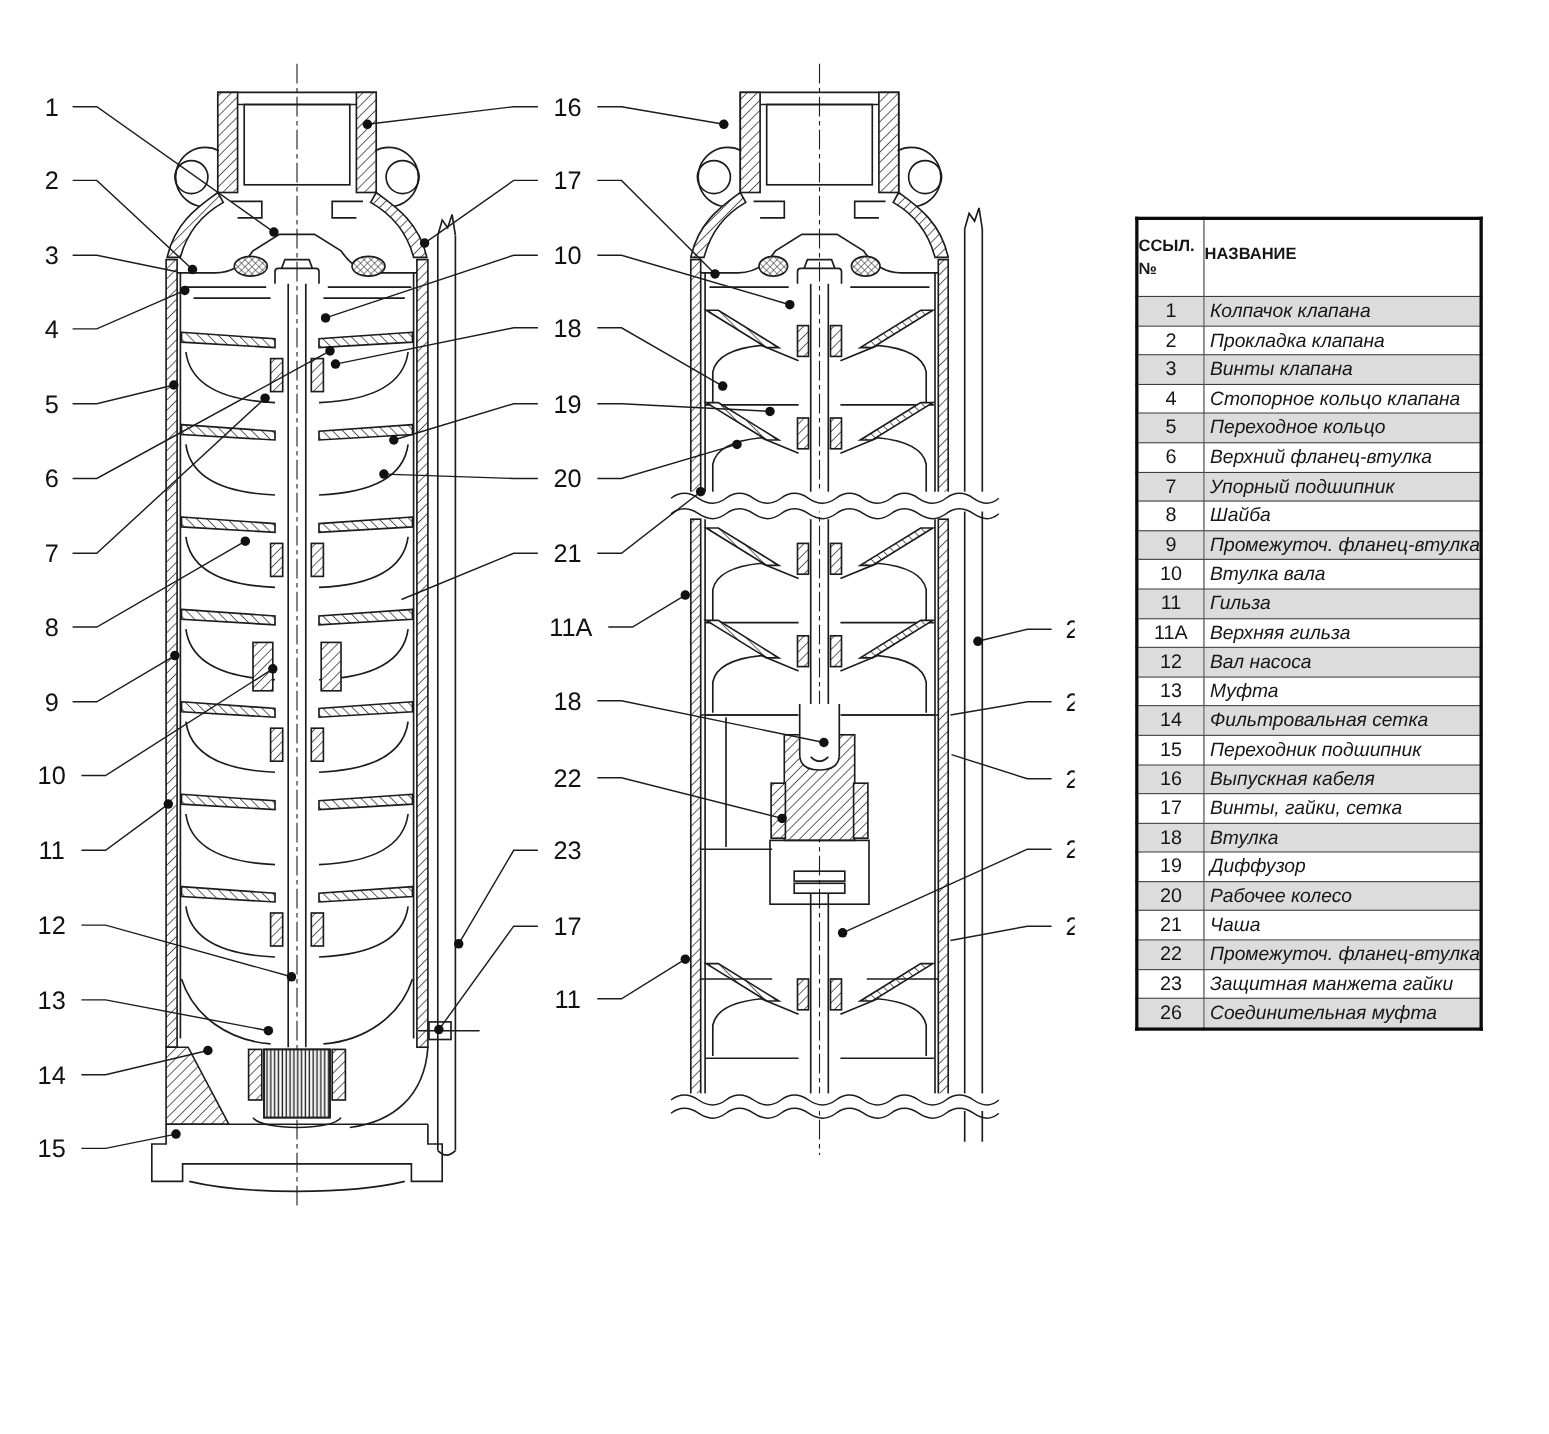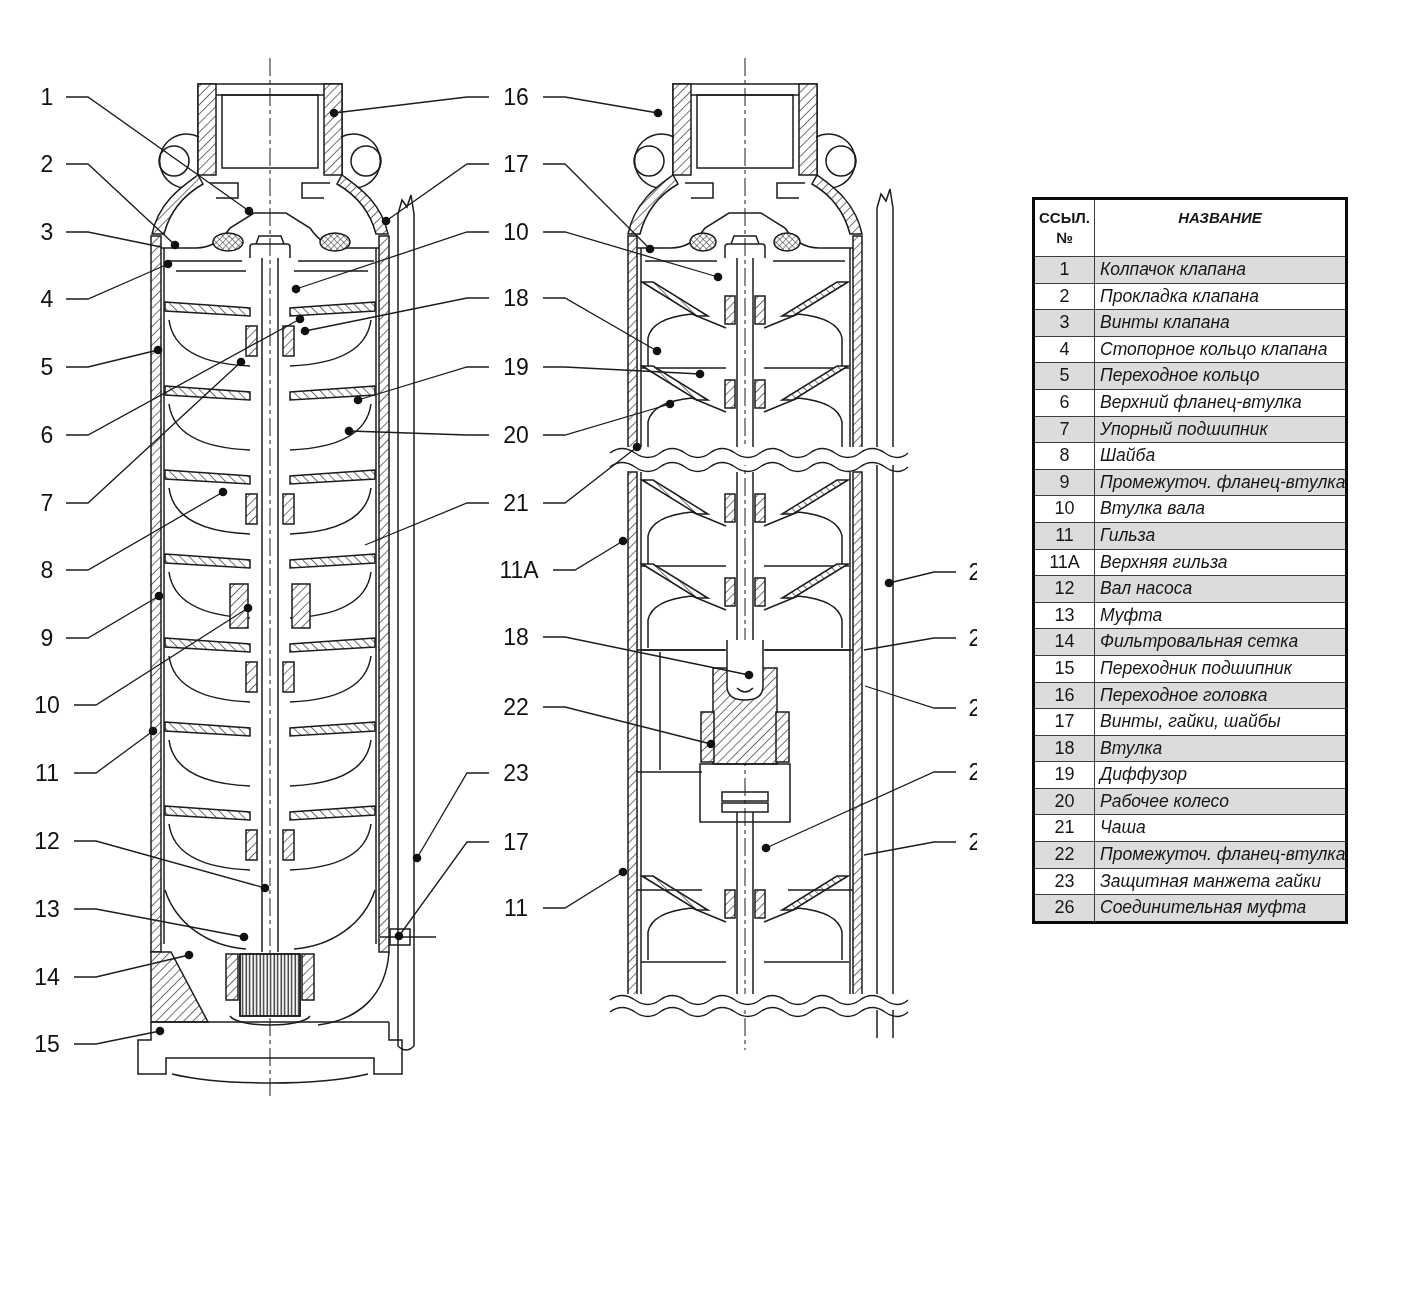--- a/index.html
+++ b/index.html
@@ -9,22 +9,22 @@
   .lbl{font-family:"Liberation Sans",sans-serif;font-size:23px;fill:#111;}
   .leader{stroke:#1c1c1c;stroke-width:1.3;fill:none;}
   .dot{fill:#111;stroke:none;}
 
   .parts-table{position:absolute;left:1032px;top:197px;width:316px;}
   .parts-table table{width:100%;border-collapse:collapse;table-layout:fixed;
         border:3px solid #0a0a0a;font-family:"Liberation Sans",sans-serif;
         font-size:17.5px;color:#161616;}
   .parts-table th,.parts-table td{border:1px solid #3d3d3d;overflow:hidden;white-space:nowrap;padding:0;}
   .parts-table thead th{height:47px;font-weight:bold;font-size:15px;background:#fff;}
-  .parts-table thead th.ref-h{vertical-align:middle;text-align:center;line-height:1.35;}
-  .parts-table thead th.name-h{vertical-align:top;text-align:center;padding-top:9px;font-style:italic;}
+  .parts-table thead th.ref-h{vertical-align:middle;text-align:left;line-height:1.35;}
+  .parts-table thead th.name-h{vertical-align:top;text-align:left;padding-top:22px;}
   .parts-table td{height:25.6px;line-height:25.6px;}
   .parts-table td.ref{text-align:center;font-size:18px;}
   .parts-table td.name{padding-left:5px;font-style:italic;}
   .parts-table tr.gray{background:#dcdcdc;}
 </style>
 </head>
 <body>
 
 <div class="page">
 
@@ -420,25 +420,25 @@
           <tr class="gray">
             <td class="ref">14</td>
             <td class="name">Фильтровальная сетка</td>
           </tr>
           <tr>
             <td class="ref">15</td>
             <td class="name">Переходник подшипник</td>
           </tr>
           <tr class="gray">
             <td class="ref">16</td>
-            <td class="name">Переходное головка</td>
+            <td class="name">Выпускная кабеля</td>
           </tr>
           <tr>
             <td class="ref">17</td>
-            <td class="name">Винты, гайки, шайбы</td>
+            <td class="name">Винты, гайки, сетка</td>
           </tr>
           <tr class="gray">
             <td class="ref">18</td>
             <td class="name">Втулка</td>
           </tr>
           <tr>
             <td class="ref">19</td>
             <td class="name">Диффузор</td>
           </tr>
           <tr class="gray">

